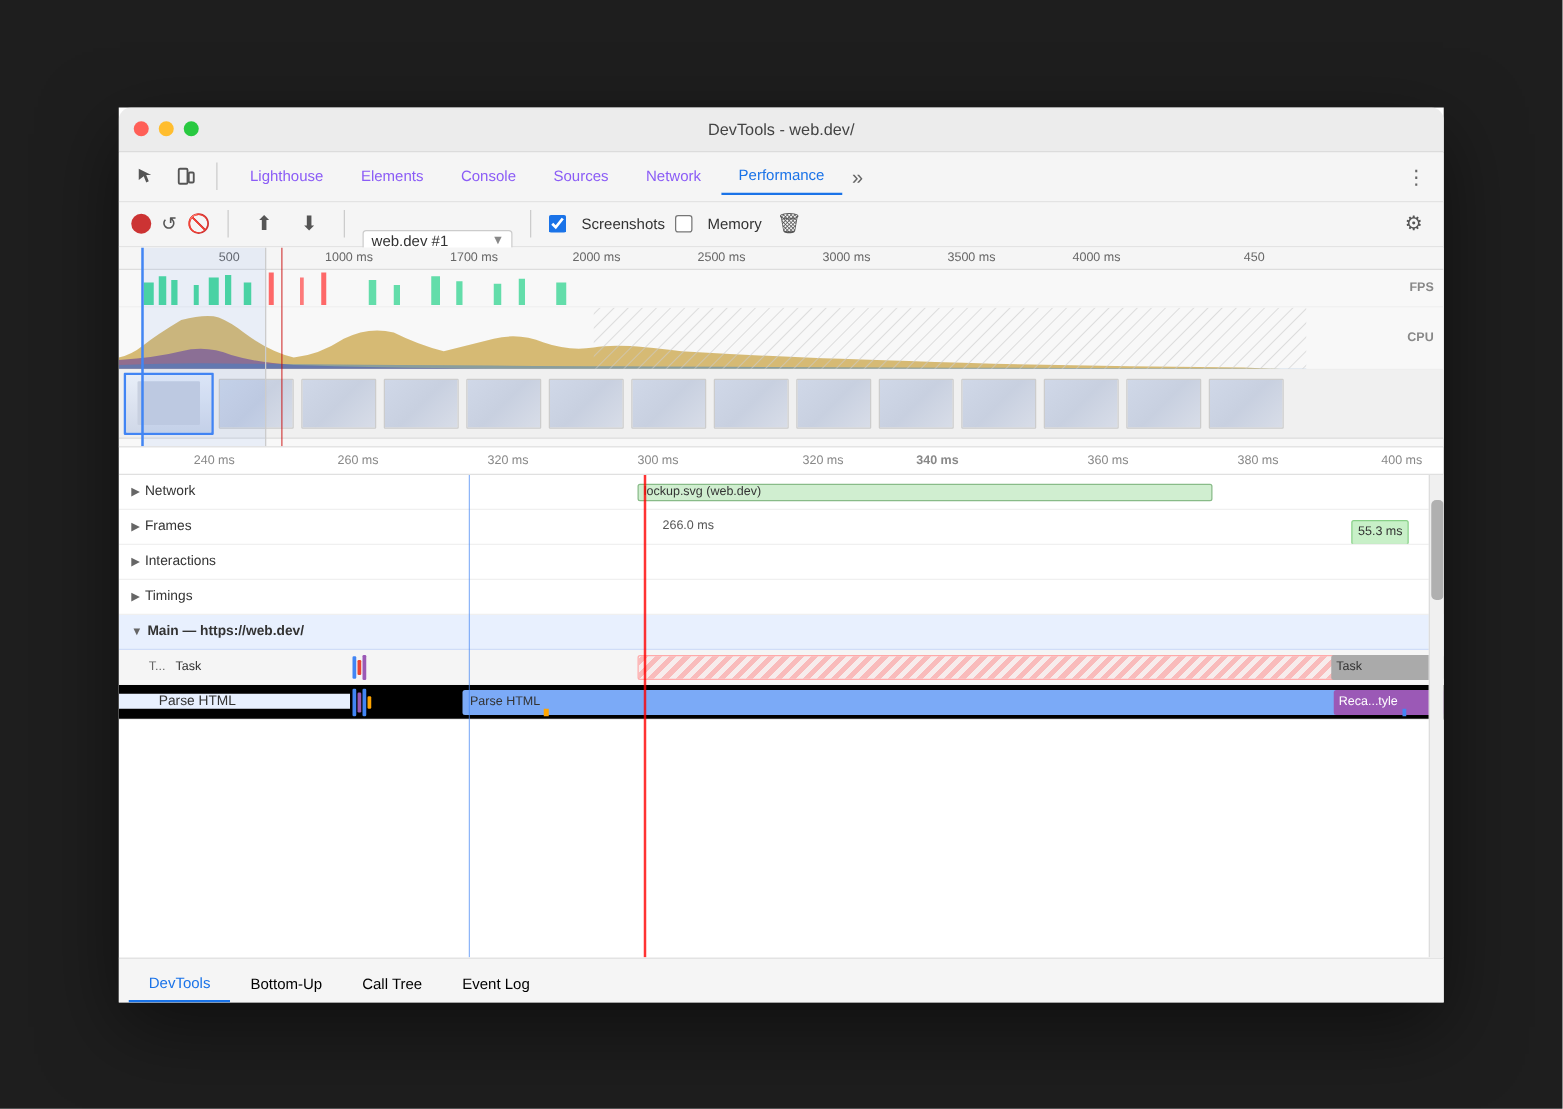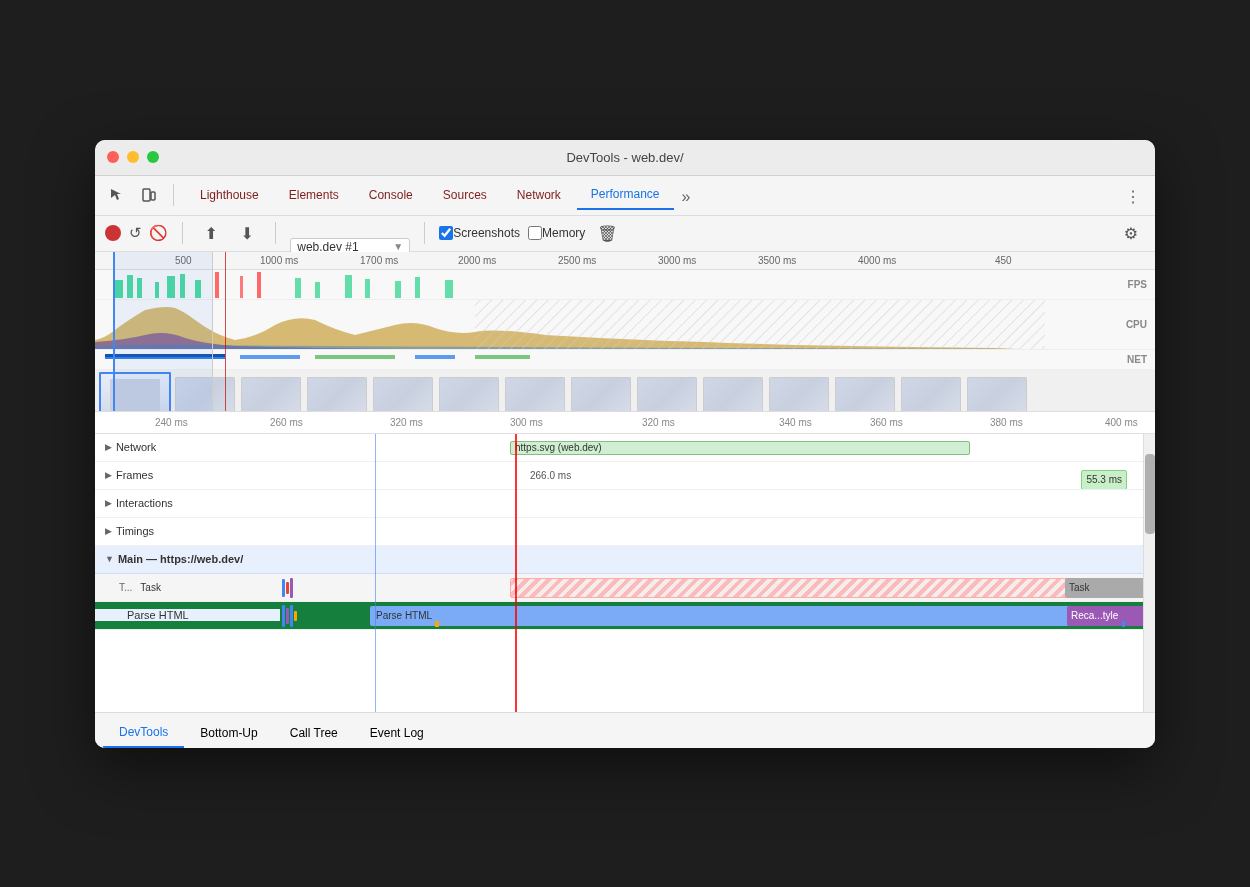--- a/index.html
+++ b/index.html
@@ -6,23 +6,23 @@
     body {
       background: #1e1e1e;
       display: flex;
       justify-content: center;
       align-items: center;
       min-height: 100vh;
       font-family: -apple-system, BlinkMacSystemFont, 'Helvetica Neue', Arial, sans-serif;
     }
     .window {
       width: 1060px;
-      height: 608px;
+      height: 716px;
       background: #ffffff;
-      border-radius: 10px;
+      border-radius: 0;
       box-shadow: 0 20px 60px rgba(0,0,0,0.5);
       display: flex;
       flex-direction: column;
       overflow: hidden;
     }
     .titlebar {
       background: #ececec;
       height: 36px;
       display: flex;
       align-items: center;
@@ -74,21 +74,21 @@
       align-items: center;
       justify-content: center;
       border-radius: 4px;
       cursor: pointer;
       font-size: 14px;
       color: #555;
     }
     .nav-tab {
       padding: 6px 14px;
       font-size: 12px;
-      color: #7f1d1d;
+      color: #8b5cf6;
       cursor: pointer;
       border-radius: 4px 4px 0 0;
       height: 30px;
       display: flex;
       align-items: center;
     }
     .nav-tab.active {
       color: #1a73e8;
       border-bottom: 2px solid #1a73e8;
       font-weight: 500;
@@ -142,21 +142,21 @@
       display: flex;
       align-items: center;
       gap: 4px;
       cursor: pointer;
       min-width: 120px;
       margin-top: 27px;
     }
     .checkbox-label {
       display: flex;
       align-items: center;
-      gap: 0;
+      gap: 12px;
       font-size: 12px;
       color: #333;
       cursor: pointer;
     }
     .checkbox-label input[type="checkbox"] {
       width: 14px;
       height: 14px;
       accent-color: #1a73e8;
     }
     .overview-area {
@@ -484,31 +484,20 @@
 
         <rect x="380" y="0" width="570" height="50" fill="url(#hatch)"></rect>
         <defs>
           <pattern id="hatch" patternUnits="userSpaceOnUse" width="8" height="8" patternTransform="rotate(45)">
             <line x1="0" y1="0" x2="0" y2="8" stroke="#ccc" stroke-width="1"></line>
           </pattern>
         </defs>
       </svg>
     </div>
 
-    <div class="net-bar">
-      <span class="net-label">NET</span>
-      <svg width="100%" height="20" style="position:absolute;left:0;top:0;">
-        <rect x="10" y="4" width="120" height="5" fill="#1a73e8" opacity="0.9"></rect>
-        <rect x="10" y="4" width="120" height="3" fill="#0d47a1" opacity="0.8"></rect>
-        <rect x="145" y="5" width="60" height="4" fill="#1a73e8" opacity="0.7"></rect>
-        <rect x="220" y="5" width="80" height="4" fill="#4caf50" opacity="0.7"></rect>
-        <rect x="320" y="5" width="40" height="4" fill="#1a73e8" opacity="0.7"></rect>
-        <rect x="380" y="5" width="55" height="4" fill="#4caf50" opacity="0.7"></rect>
-      </svg>
-    </div>
 
     <div class="screenshots-strip">
       <div style="display:flex;align-items:center;padding:0 4px;gap:2px;overflow:hidden;flex:1;">
 
         <div style="width:72px;height:50px;border:2px solid #4285f4;background:#d0d8e8;flex-shrink:0;border-radius:1px;position:relative;">
           <div style="width:100%;height:100%;background:linear-gradient(180deg,#e8eef8 0%,#d0d8e8 100%);display:flex;align-items:center;justify-content:center;">
             <div style="width:50px;height:35px;background:#c8d0e0;border-radius:1px;"></div>
           </div>
         </div>
 
@@ -559,41 +548,41 @@
   </div>
 
   <div class="timeline-area">
 
     <div class="timeline-ruler">
       <span class="ruler-tick" style="left:60px;">240 ms</span>
       <span class="ruler-tick" style="left:175px;">260 ms</span>
       <span class="ruler-tick" style="left:295px;">320 ms</span>
       <span class="ruler-tick" style="left:415px;">300 ms</span>
       <span class="ruler-tick" style="left:535px;margin-left:12px;">320 ms</span>
-      <span class="ruler-tick" style="left:684px;">340 ms</span>
+      <span class="ruler-tick" style="left:638px;font-weight:bold;">340 ms</span>
       <span class="ruler-tick" style="left:775px;">360 ms</span>
       <span class="ruler-tick" style="left:895px;">380 ms</span>
       <span class="ruler-tick" style="left:1010px;">400 ms</span>
     </div>
 
     <div class="timeline-content">
 
       <div style="position:absolute;left:280px;top:0;bottom:0;width:1px;background:#4285f4;opacity:0.6;z-index:20;pointer-events:none;"></div>
 
       <div style="position:absolute;left:420px;top:0;bottom:0;width:1.5px;background:red;opacity:0.8;z-index:20;pointer-events:none;"></div>
 
       <div class="timeline-row">
         <div class="row-label">
           <span class="row-expand">▶</span>
           <span>Network</span>
         </div>
         <div class="row-content">
 
           <div style="position:absolute;left:230px;top:7px;width:460px;height:14px;background:rgba(100,200,100,0.3);border:1px solid #88bb88;border-radius:2px;display:flex;align-items:center;padding:0 4px;">
-            <span style="font-size:10px;color:#333;">https.svg (web.dev)</span>
+            <span style="font-size:10px;color:#333;">lockup.svg (web.dev)</span>
           </div>
         </div>
       </div>
 
       <div class="timeline-row">
         <div class="row-label">
           <span class="row-expand">▶</span>
           <span>Frames</span>
         </div>
         <div class="row-content">
@@ -644,21 +633,21 @@
           </div>
 
           <div style="position:absolute;left:0;top:0;width:30px;height:28px;display:flex;gap:1px;align-items:center;padding-left:2px;">
             <div style="width:3px;height:18px;background:#4285f4;border-radius:1px;"></div>
             <div style="width:3px;height:12px;background:#ea4335;border-radius:1px;"></div>
             <div style="width:3px;height:20px;background:#9b59b6;border-radius:1px;"></div>
           </div>
         </div>
       </div>
 
-      <div class="timeline-row" style="background:#15803d;justify-content:center;">
+      <div class="timeline-row" style="background:#000000;justify-content:center;">
         <div class="row-label" style="background:#e8f0fe;padding-left:32px;">
           <span style="font-size:11px;color:#333;font-weight:500;">Parse HTML</span>
         </div>
         <div class="row-content">
 
           <div style="position:absolute;left:90px;top:4px;width:720px;height:20px;background:#7baaf7;border-radius:2px;display:flex;align-items:center;padding:0 6px;">
             <span style="font-size:10px;color:#333;font-weight:500;">Parse HTML</span>
           </div>
 
           <div style="position:absolute;right:0px;top:4px;width:88px;height:20px;background:#9b59b6;border-radius:2px;display:flex;align-items:center;padding:0 4px;">

